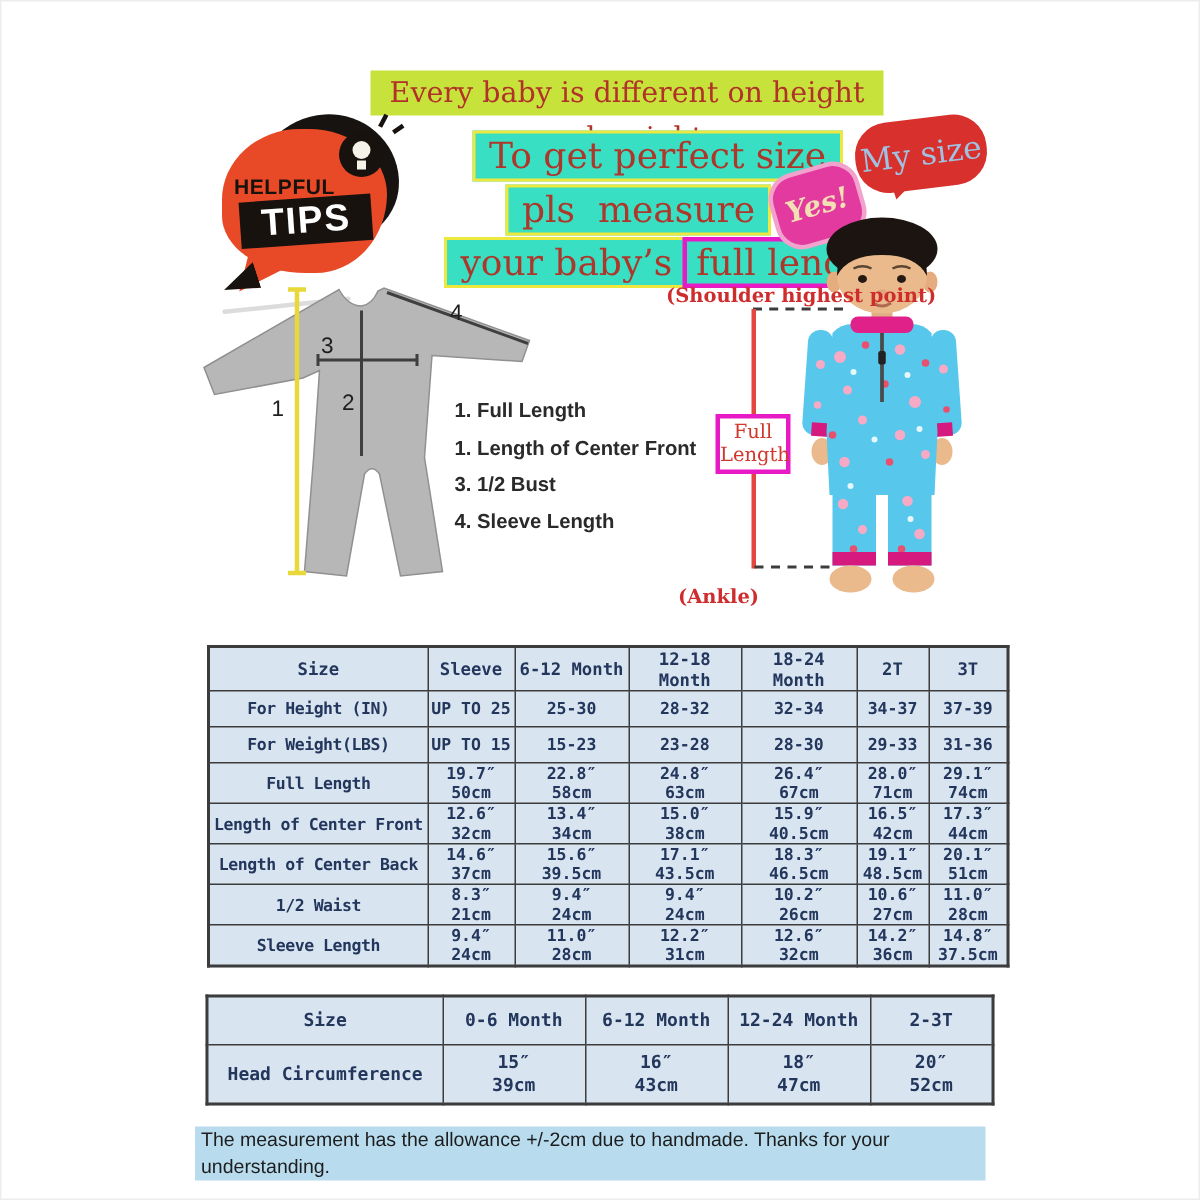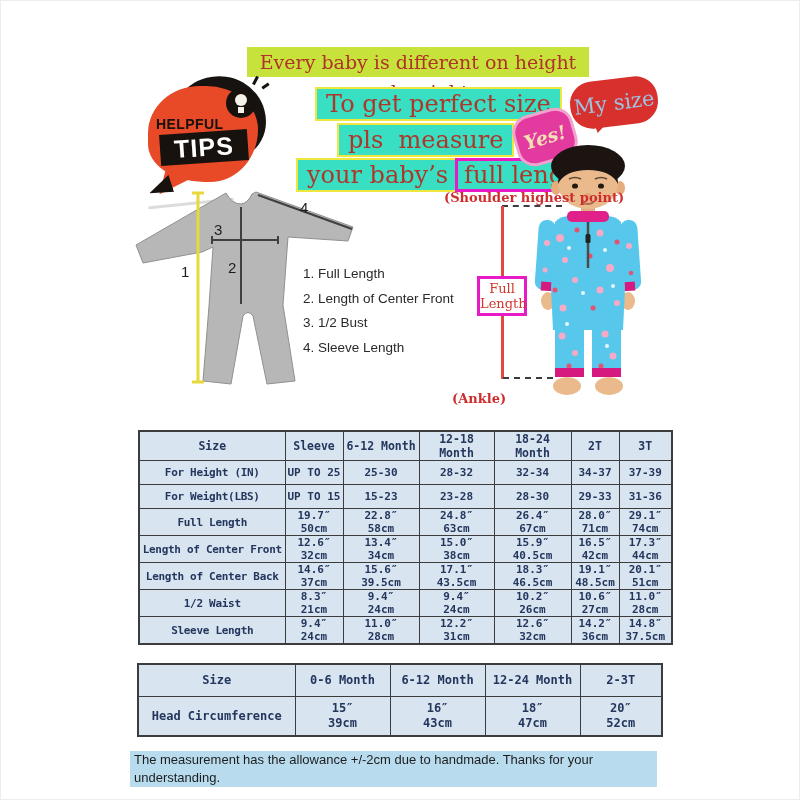--- a/index.html
+++ b/index.html
@@ -50,21 +50,21 @@
                  border:9px solid transparent;border-top:15px solid #d8302c;transform:rotate(20deg);}
   #yes{left:514px;top:111px;width:56px;height:46px;background:#e23a9e;border:3px solid #f2a3cd;
        border-radius:18px;transform:rotate(-16deg);color:#f3dfb4;font-size:19px;font-weight:bold;
        font-style:italic;}
   #yes::after{content:"";position:absolute;bottom:-13px;right:9px;width:0;height:0;
               border:8px solid transparent;border-top:13px solid #e23a9e;transform:rotate(-18deg);}
 
   
   #garment-svg{left:128px;top:185px;}
   #legend{left:303px;top:262px;font-size:13.5px;color:#2a2a2a;}
-  #legend div{line-height:24.5px;}
+  #legend div{line-height:24.5px;font-weight:bold;}
 
   
   .red-note{color:#cf2d2d;font-family:"DejaVu Serif",serif;font-weight:bold;font-size:13px;text-align:center;}
   #shoulder-note{left:444px;top:190px;}
   #dash-shoulder{left:502px;top:205px;width:60px;border-top:2px dashed #3c3c3c;}
   #fl-line{left:501px;top:206px;width:3px;height:173px;background:#e4473f;}
   #fl-box{left:477px;top:276px;width:44px;border:3px solid #e81ac6;background:#fff;color:#d2372d;
           font-family:"DejaVu Serif",serif;font-size:13px;line-height:15px;text-align:center;
           white-space:pre-line;padding:2px 0;}
   #dash-ankle{left:503px;top:377px;width:50px;border-top:2px dashed #3c3c3c;}
@@ -134,21 +134,21 @@
     <g font-family="Liberation Sans,sans-serif" font-size="15" fill="#1e1e1e">
       <text x="53" y="92">1</text>
       <text x="100" y="88">2</text>
       <text x="86" y="50">3</text>
       <text x="172" y="28">4</text>
     </g>
   </svg>
 
   <div class="abs" id="legend">
     <div>1. Full Length</div>
-    <div>2. Length of Center Front</div>
+    <div>1. Length of Center Front</div>
     <div>3. 1/2 Bust</div>
     <div>4. Sleeve Length</div>
   </div>
 
   <svg class="abs" id="baby-svg" width="170" height="260" viewBox="0 0 170 260">
 
     <g fill="#57c7ec">
       <rect x="34" y="82" width="17" height="70" rx="8" transform="rotate(4 42 85)"></rect>
       <rect x="115" y="82" width="17" height="70" rx="8" transform="rotate(-4 124 85)"></rect>
     </g>

